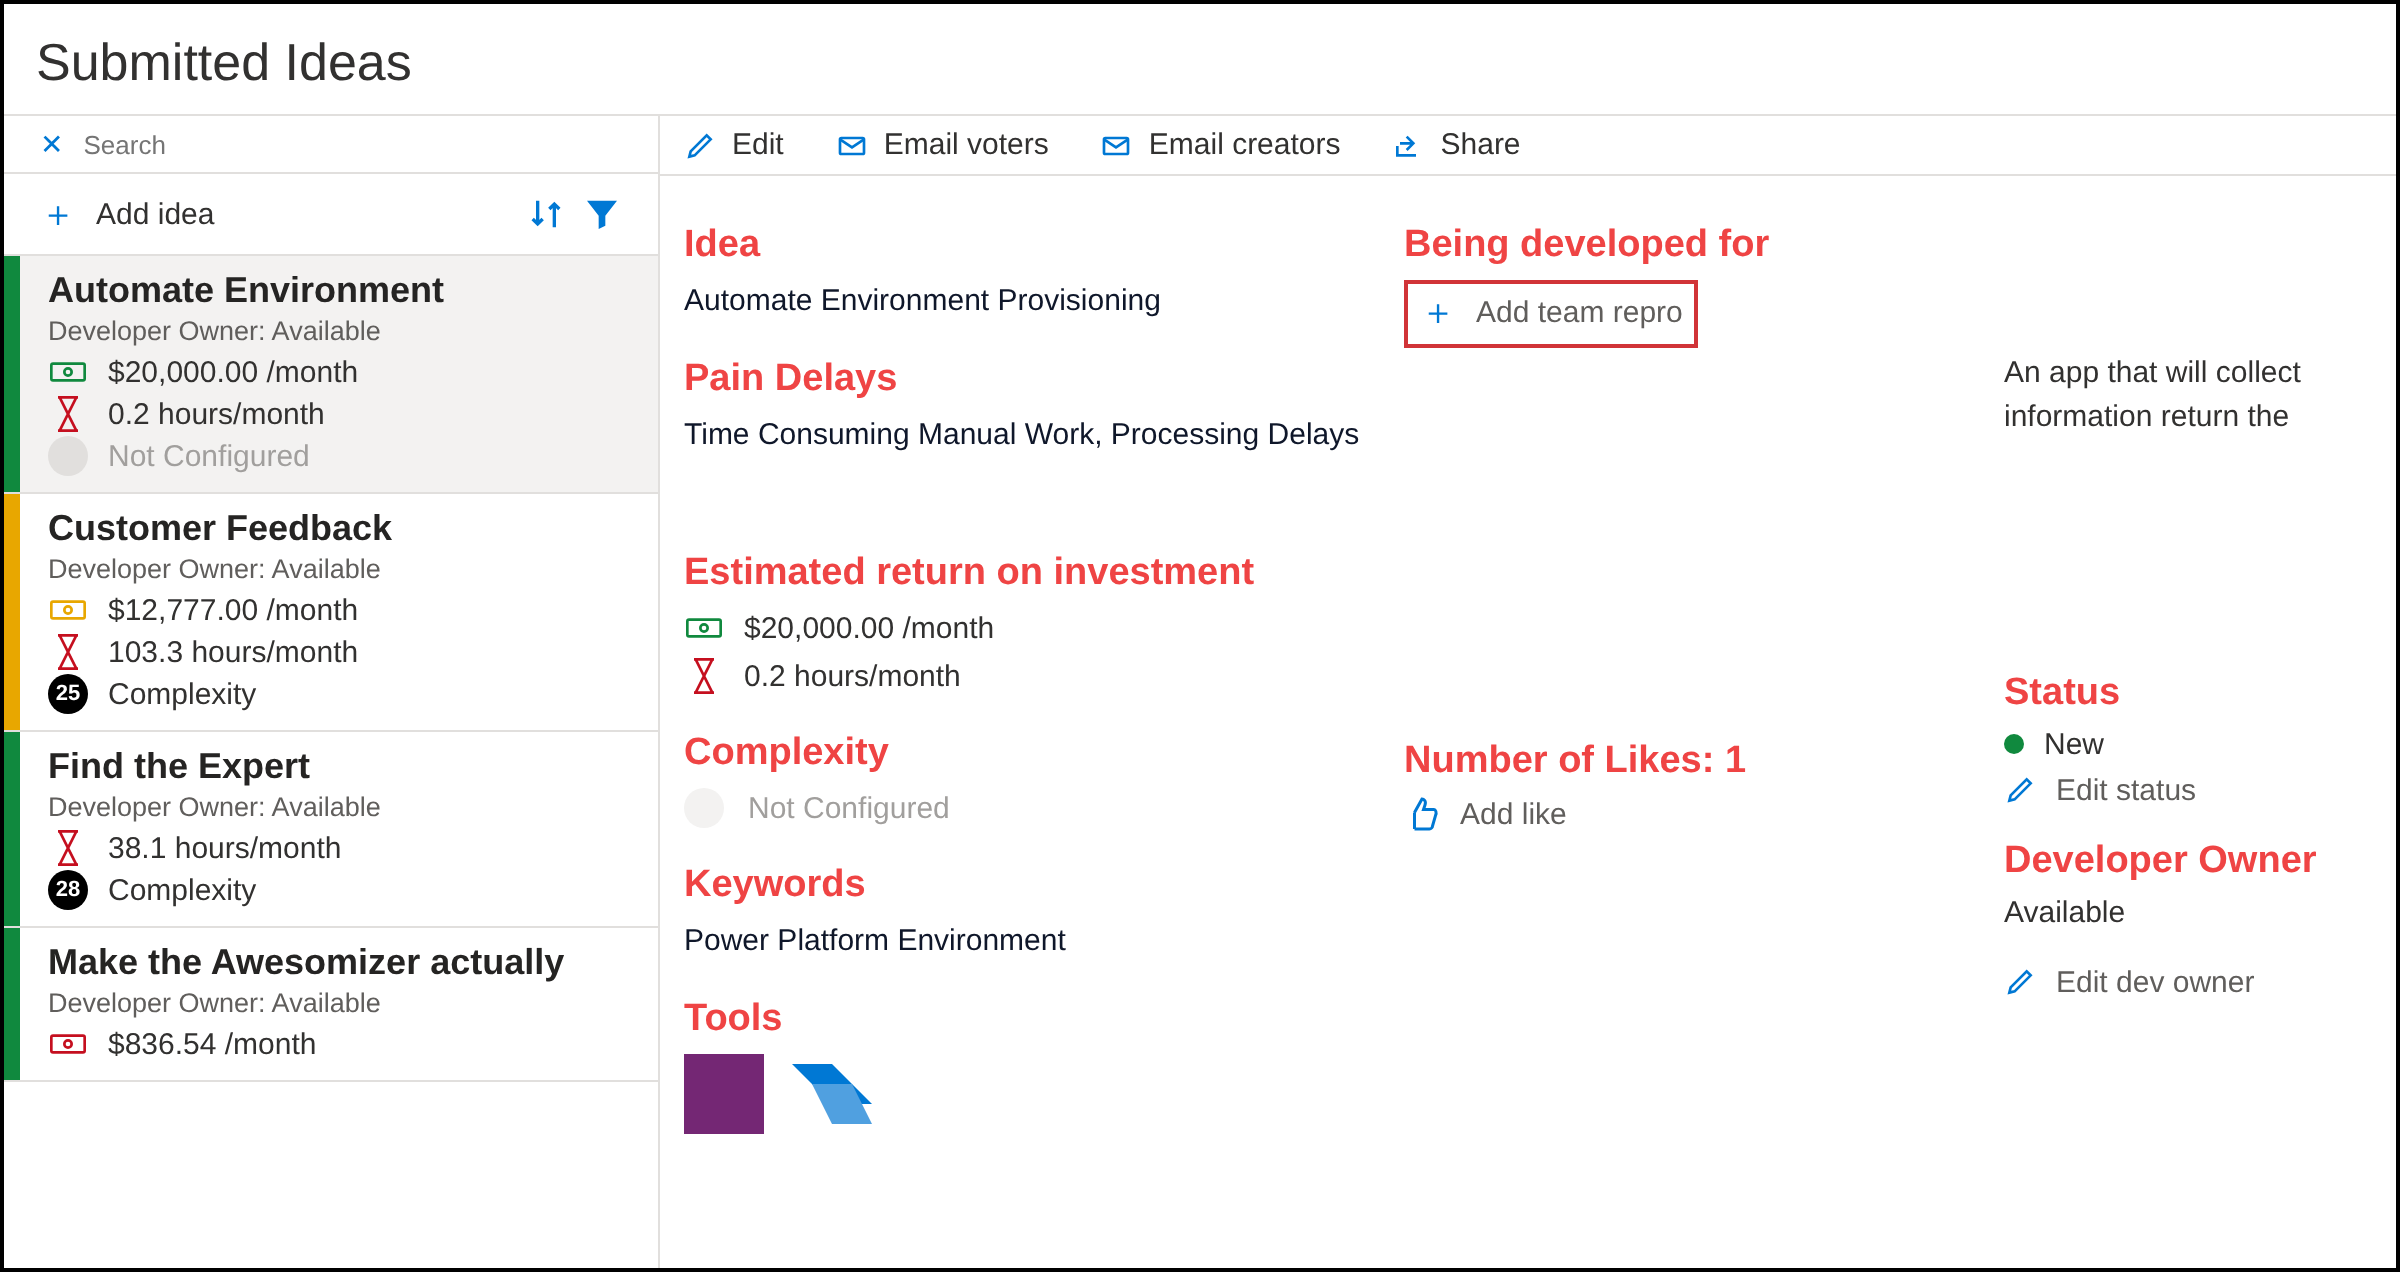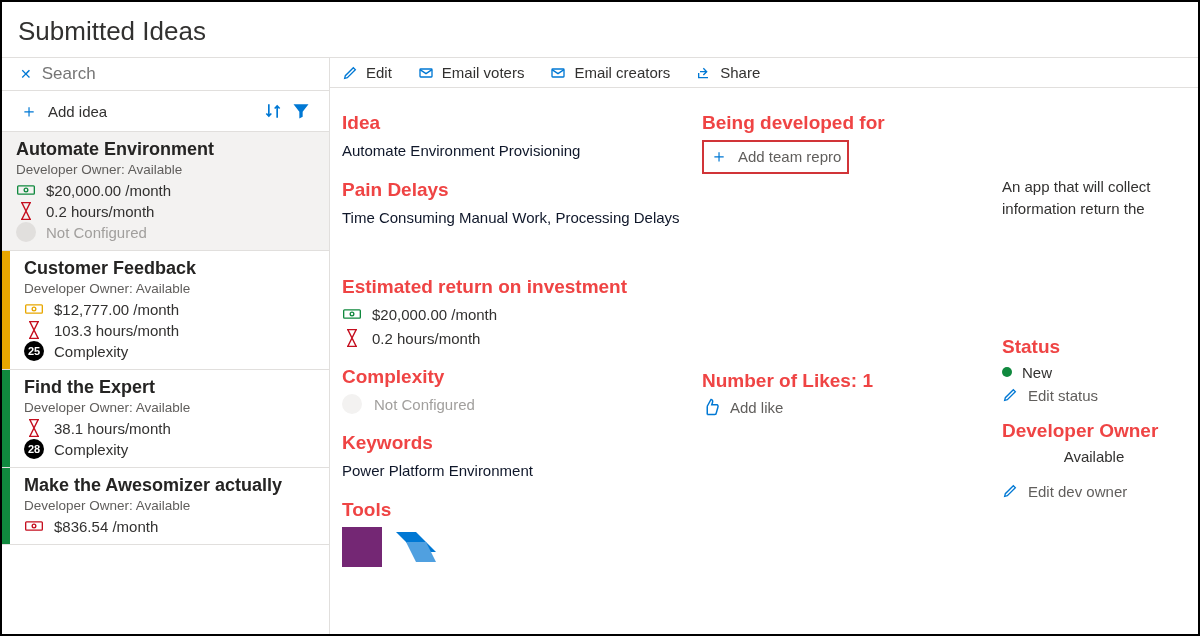--- a/index.html
+++ b/index.html
@@ -3,29 +3,29 @@
 <meta charset="utf-8">
 <style>
 * { box-sizing: border-box; margin: 0; padding: 0; }
 body { font-family: "Segoe UI", -apple-system, sans-serif; font-size: 14px; color: #323130; background: #fff; }
 .app { width: 1200px; height: 636px; border: 2px solid #000; display: flex; flex-direction: column; overflow: hidden; }
 .header { padding: 14px 16px 10px; }
 .header h1 { font-size: 26px; font-weight: 400; }
 .content { display: flex; flex: 1; overflow: hidden; }
 .sidebar { width: 328px; border-right: 1px solid #e1dfdd; border-top: 1px solid #e1dfdd; display: flex; flex-direction: column; overflow: hidden; }
 .search-row { display: flex; align-items: center; gap: 10px; padding: 6px 18px; border-bottom: 1px solid #e1dfdd; }
-.search-row input { border: none; outline: none; font-size: 17px; flex: 1; color: #605e5c; }
+.search-row input { border: none; outline: none; font-size: 13px; flex: 1; color: #605e5c; }
 .add-row { display: flex; align-items: center; gap: 10px; padding: 8px 18px; border-bottom: 1px solid #e1dfdd; }
 .add-row .add-label { flex: 1; font-size: 15px; color: #323130; }
 .x-icon { color: #0078d4; font-size: 14px; }
 .plus { color: #0078d4; font-size: 18px; font-weight: 300; }
 .addrow-right { display: flex; gap: 8px; }
 .idea-list { flex: 1; overflow-y: auto; }
 .idea-item { display: flex; border-bottom: 1px solid #e1dfdd; cursor: pointer; }
-.idea-item.selected { background: #f3f2f1; flex-direction: column; }
+.idea-item.selected { background: #f3f2f1; }
 .idea-strip { width: 8px; }
 .strip-green { background: #10893e; }
 .strip-yellow { background: #e8a700; }
 .idea-body { padding: 7px 12px 8px 14px; flex: 1; }
 .idea-title { font-size: 18px; font-weight: 600; color: #252423; margin-bottom: 2px; white-space: nowrap; overflow: hidden; text-overflow: ellipsis; }
 .idea-owner { font-size: 13.5px; color: #605e5c; margin-bottom: 3px; }
 .idea-meta { display: flex; align-items: center; gap: 10px; font-size: 15px; color: #323130; margin-top: 1px; }
 .idea-meta .muted { color: #a19f9d; }
 .pill { display: inline-flex; align-items: center; justify-content: center; width: 20px; height: 20px; border-radius: 50%; color: #fff; font-size: 11px; font-weight: 600; }
 .pill-red { background: #000000; }
@@ -270,21 +270,21 @@
             <span>New</span>
           </div>
           <div class="edit-link">
             <svg viewBox="0 0 24 24" width="16" height="16" fill="none" stroke="#0078d4" stroke-width="2">
                 <path d="M4 20l4-1L20 7l-3-3L5 16z"></path>
               </svg>
             <span>Edit status</span>
           </div>
 
           <div class="section-h" style="margin-top:16px;">Developer Owner</div>
-          <div class="section-v2" style="margin-bottom:18px;text-align:center;">Available</div>
+          <div class="section-v2" style="margin-bottom:18px;">Available</div>
           <div class="edit-link">
             <svg viewBox="0 0 24 24" width="16" height="16" fill="none" stroke="#0078d4" stroke-width="2">
                 <path d="M4 20l4-1L20 7l-3-3L5 16z"></path>
               </svg>
             <span>Edit dev owner</span>
           </div>
         </div>
       </div>
     </div>
   </div>

